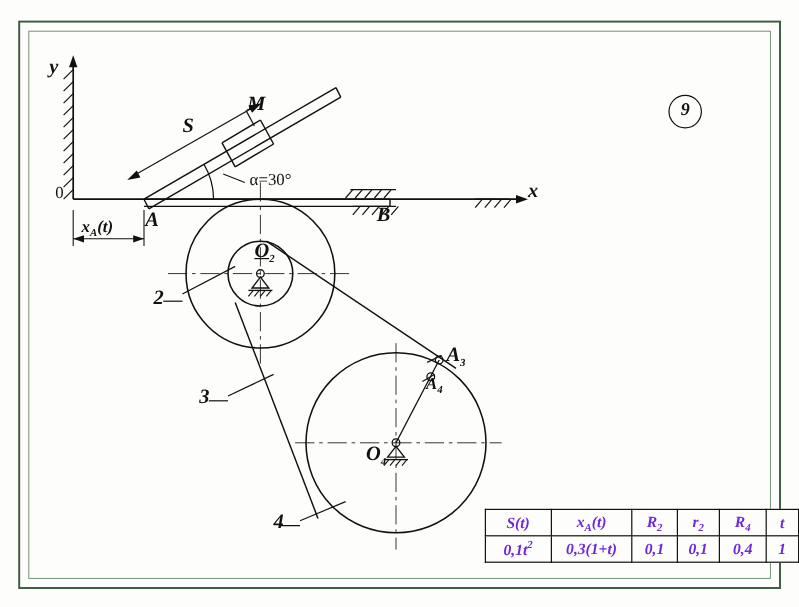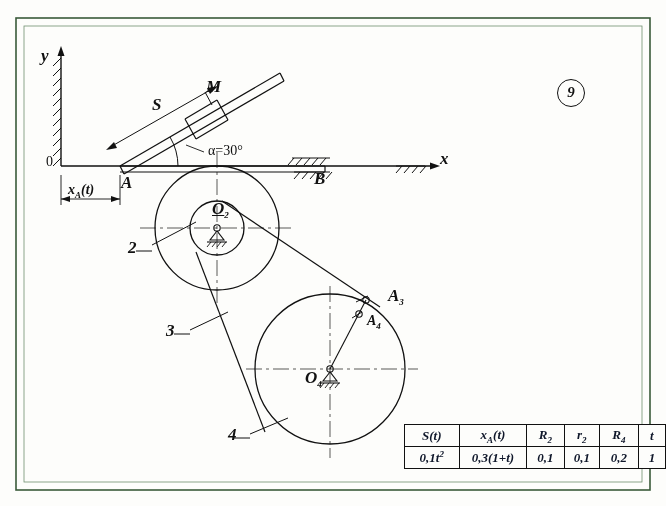--- a/index.html
+++ b/index.html
@@ -57,21 +57,21 @@
     border-collapse: collapse;
     background: #fdfdfb;
   }
   #datatable td {
     border: 1px solid #111111;
     text-align: center;
     font-family: "Liberation Serif", serif;
     font-style: italic;
     font-weight: bold;
     padding: 1px 3px;
-    color: #0f172a;
+    color: #6d28d9;
   }
   #datatable tr.head td {
     font-size: 13px;
     height: 19px;
   }
   #datatable tr.vals td {
     font-size: 13px;
     height: 19px;
   }
   .c-st { width: 54px; }
@@ -269,25 +269,25 @@
   </div>
 
   <div class="lbl ital big" style="left:128px; top:239px;">2</div>
 
   <div class="lbl big" style="left:212px; top:200px;text-decoration:underline;">
     <span class="ital">O</span><span class="sub ital">2</span>
   </div>
 
   <div class="lbl ital big" style="left:166px; top:322px;">3</div>
 
-  <div class="lbl big" style="left:388px; top:287px;">
+  <div class="lbl big" style="left:372px; top:287px;">
     <span class="ital">A</span><span class="sub ital">3</span>
   </div>
 
-  <div class="lbl med" style="left:367px; top:314px;">
+  <div class="lbl med" style="left:355px; top:314px;">
     <span class="ital">A</span><span class="sub ital">4</span>
   </div>
 
   <div class="lbl big" style="left:305px; top:349px;margin-top:20px;">
     <span class="ital">O</span><span class="sub ital">4</span>
   </div>
 
   <div class="lbl ital big" style="left:228px; top:426px;">4</div>
 
   <div id="badge">9</div>
@@ -310,19 +310,19 @@
       </td>
       <td class="c-t">t</td>
     </tr>
     <tr class="vals">
       <td>
         <span>0,1t</span><span class="sup">2</span>
       </td>
       <td>0,3(1+t)</td>
       <td>0,1</td>
       <td>0,1</td>
-      <td>0,2</td>
+      <td>0,4</td>
       <td>1</td>
     </tr>
   </tbody>
     </table>
 
 </div>
 
 </body></html>

